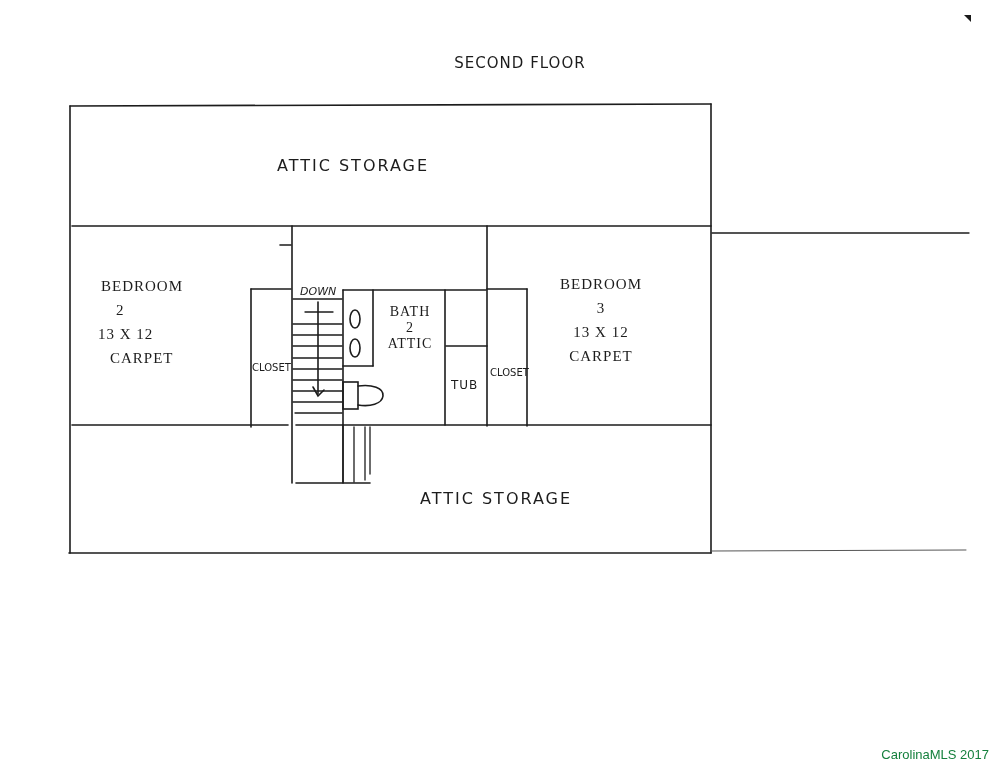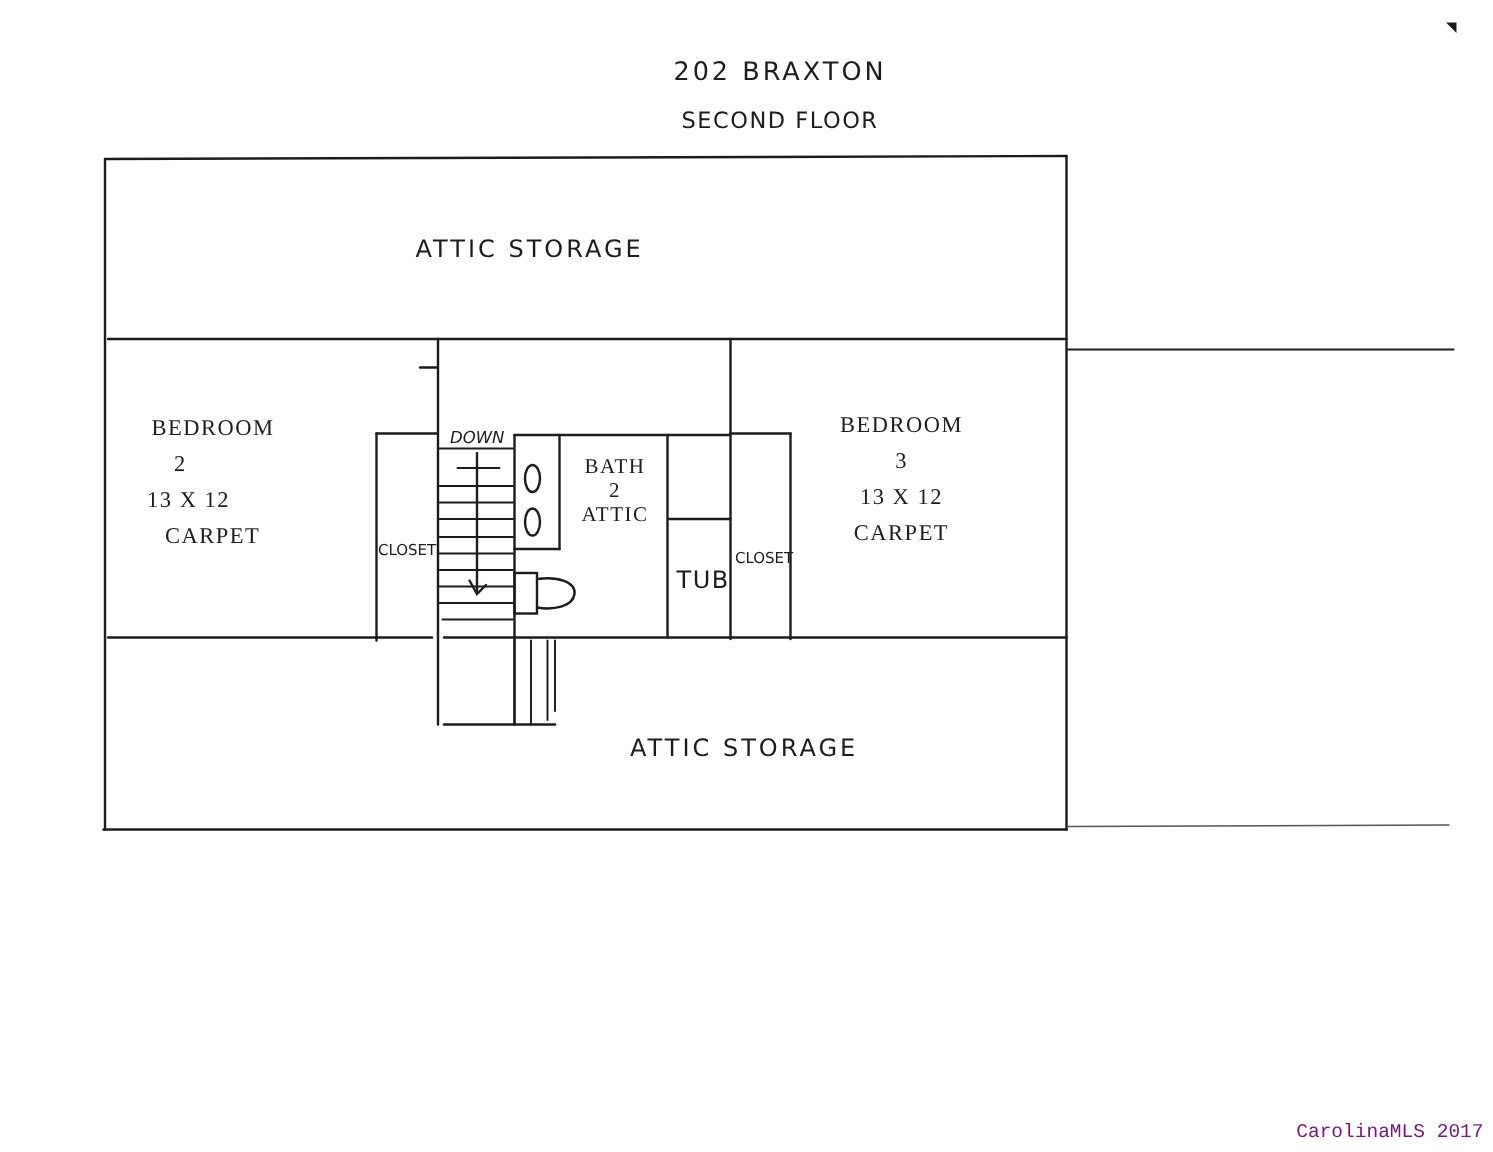--- a/index.html
+++ b/index.html
@@ -57,23 +57,23 @@
       font-family: Liberation Serif, serif;
     }
     .small-label {
       font-size: 10px;
       letter-spacing: 0px;
     }
     .watermark {
       position: absolute;
       right: 6px;
       bottom: 6px;
-      font-family: Liberation Mono, monospace;
+      font-family: Liberation Sans, sans-serif;
       font-size: 13px;
-      color: #701a75;
+      color: #15803d;
     }
     .corner-mark {
       position: absolute;
       left: 964px;
       top: 15px;
       width: 0;
       height: 0;
       border-left: 7px solid transparent;
       border-top: 7px solid #1a1a1a;
     }
@@ -162,21 +162,20 @@
     <g>
       <line x1="487" y1="289" x2="527" y2="289"></line>
       <line x1="527" y1="289" x2="527" y2="426"></line>
     </g>
   </g>
 </svg>
 
 <div class="corner-mark"></div>
 
 <div class="title">
-  <span class="line1 hand" style="position:static">202 BRAXTON</span>
   <span class="line2 hand" style="position:static">SECOND FLOOR</span>
 </div>
 
 <div class="hand" style="left:277px; top:158px; font-size:16px; letter-spacing:2px;">ATTIC STORAGE</div>
 
 <div class="hand" style="left:420px; top:491px; font-size:16px; letter-spacing:2px;">ATTIC STORAGE</div>
 
 <div class="room-label hand" style="left:92px; top:274px; width:100px;">
   <div>BEDROOM</div>
   <div style="text-align:left; padding-left:24px;">2</div>
@@ -192,16 +191,16 @@
 </div>
 
 <div class="room-label hand" style="left:385px; top:304px; width:50px; font-size:14px; line-height:16px;">
   <div>BATH</div>
   <div>2</div>
   <div>ATTIC</div>
 </div>
 
 <div class="hand small-label" style="left:252px; top:363px;">CLOSET</div>
 <div class="hand small-label" style="left:490px; top:368px;">CLOSET</div>
-<div class="hand" style="left:451px; top:379px; font-size:16px;">TUB</div>
+<div class="hand" style="left:451px; top:379px; font-size:12px;">TUB</div>
 <div class="hand small-label" style="left:300px; top:286px; font-size:11px;font-style:italic;">DOWN</div>
 
 <div class="watermark">CarolinaMLS 2017</div>
 
 </body></html>

